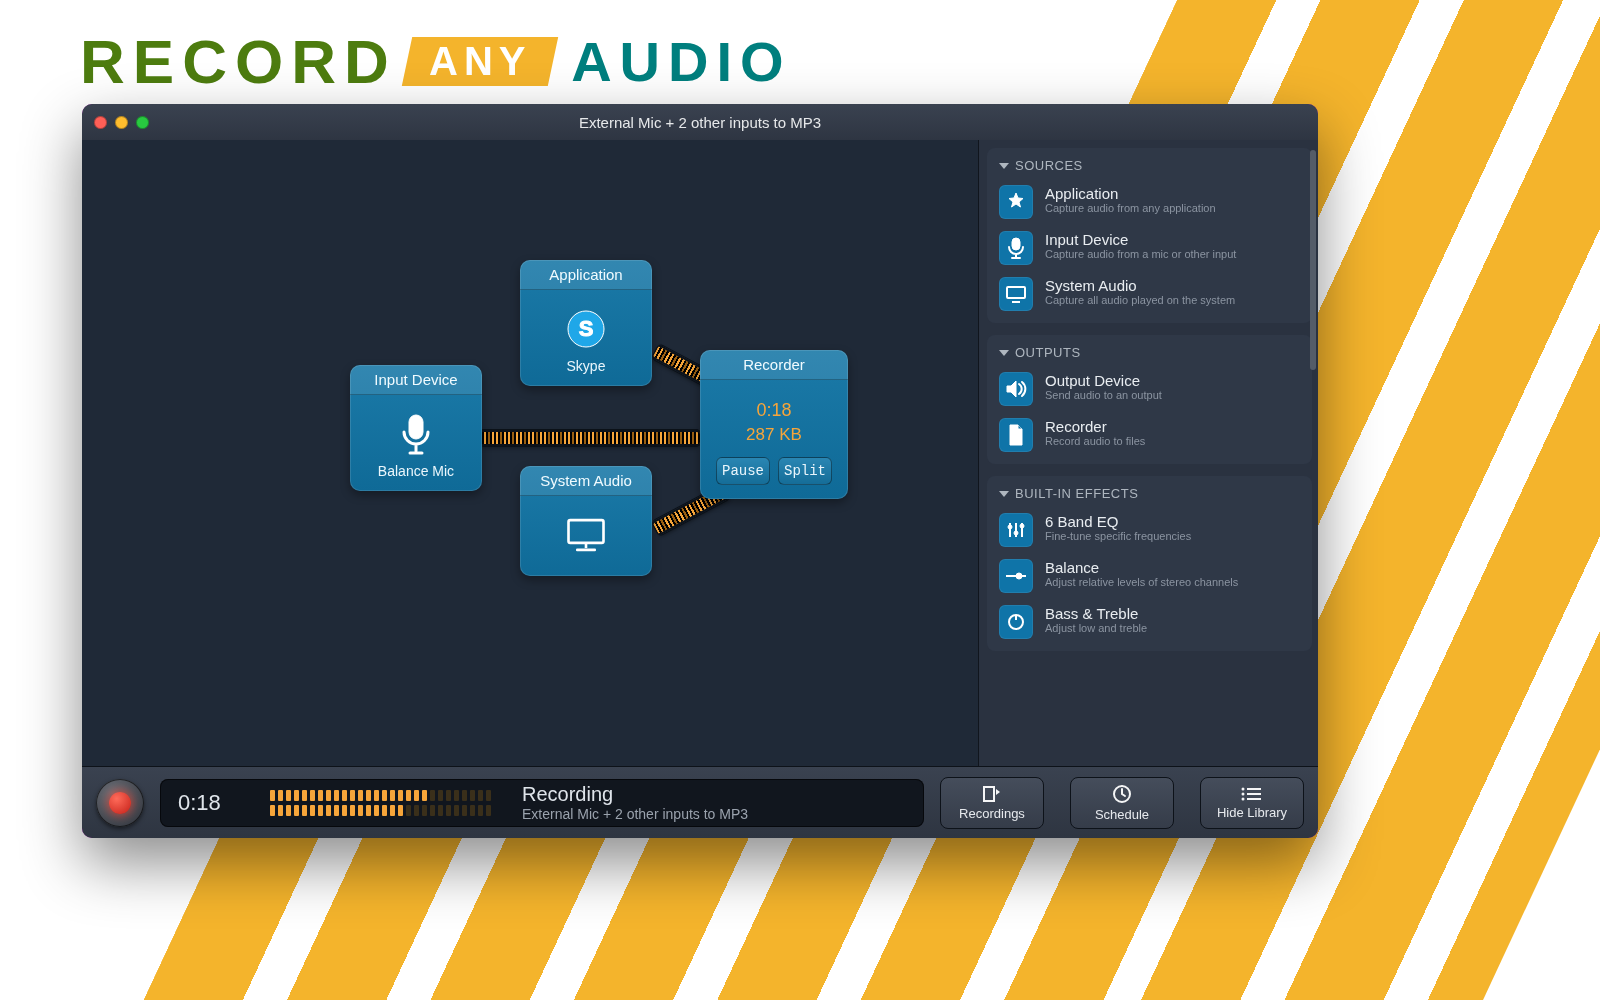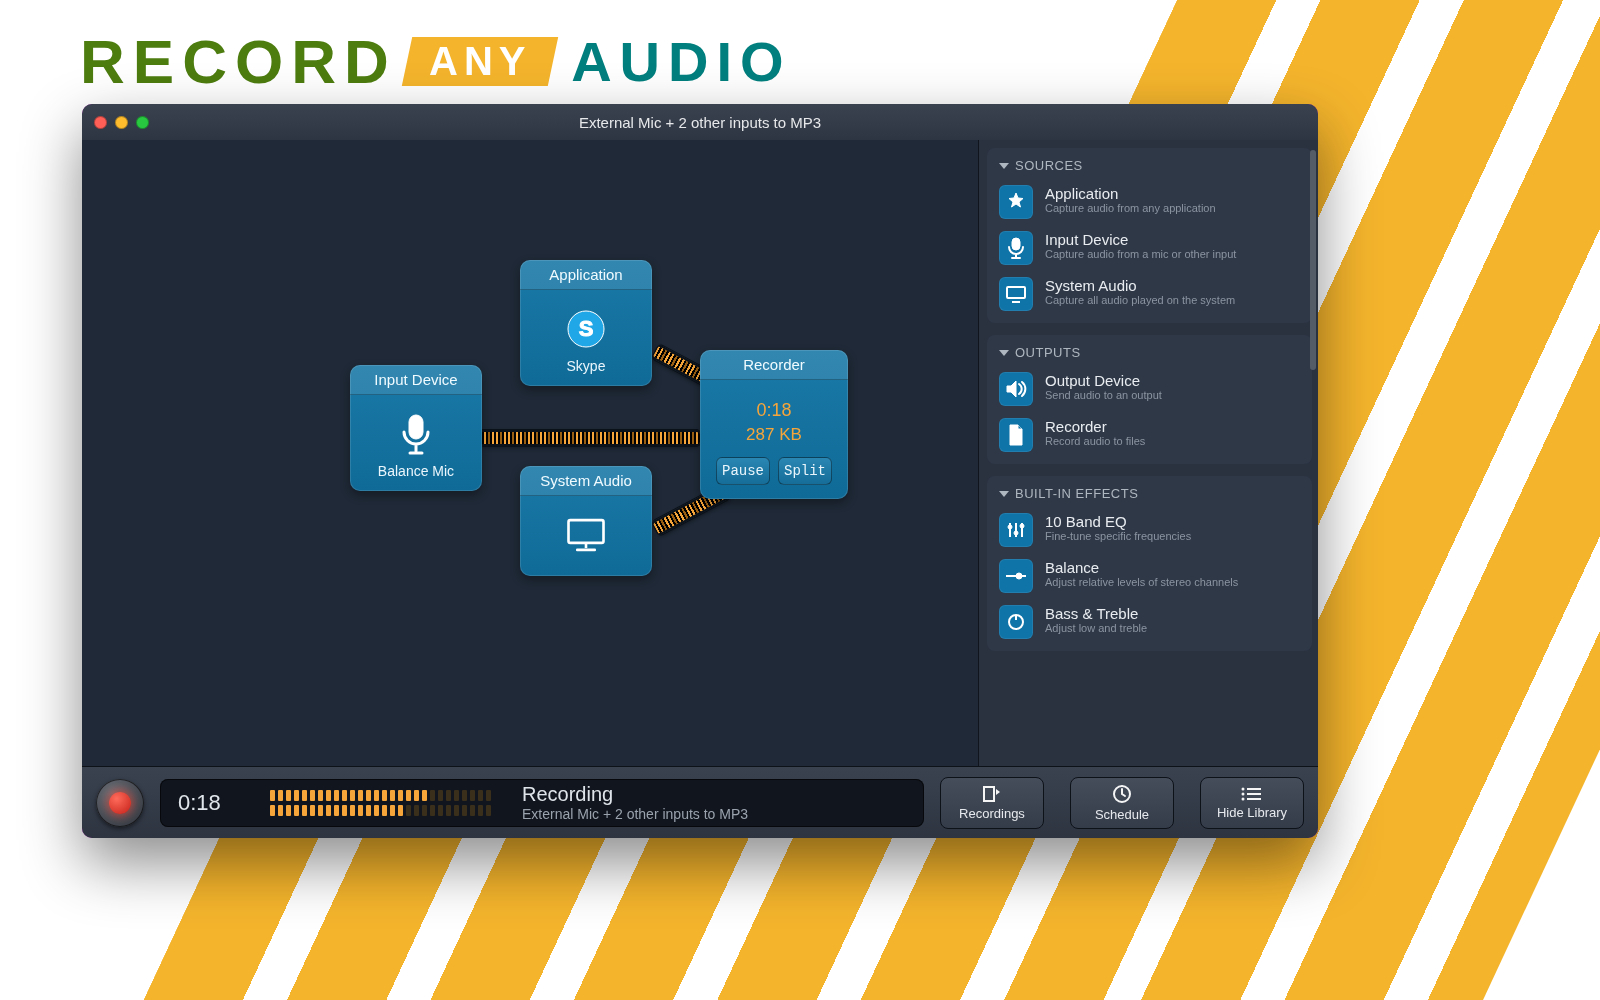--- a/index.html
+++ b/index.html
@@ -236,21 +236,21 @@
             <div class="row">
               <div class="ico">
                   <svg width="20" height="20" viewBox="0 0 20 20">
                     <path stroke="#fff" stroke-width="2" d="M4 3v14M10 3v14M16 3v14"></path>
                     <circle cx="4" cy="7" r="2" fill="#fff"></circle>
                     <circle cx="10" cy="13" r="2" fill="#fff"></circle>
                     <circle cx="16" cy="6" r="2" fill="#fff"></circle>
                   </svg>
                 </div>
               <div class="txt">
-                  <div class="t">10 Band EQ</div>
+                  <div class="t">6 Band EQ</div>
                   <div class="d">Fine-tune specific frequencies</div>
                 </div>
             </div>
             <div class="row">
               <div class="ico">
                   <svg width="22" height="12" viewBox="0 0 22 12">
                     <line x1="1" y1="6" x2="21" y2="6" stroke="#fff" stroke-width="2"></line>
                     <circle cx="14" cy="6" r="3" fill="#fff"></circle>
                   </svg>
                 </div>

